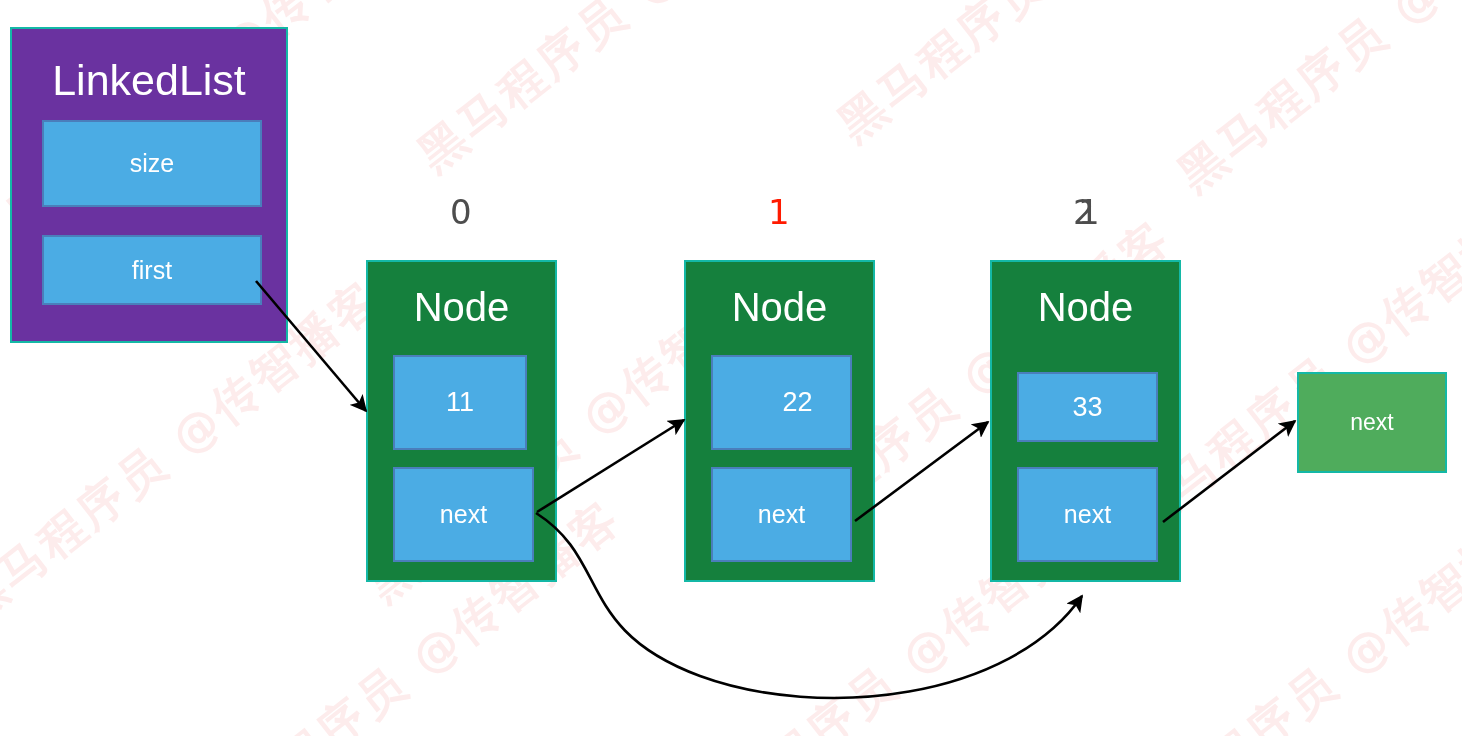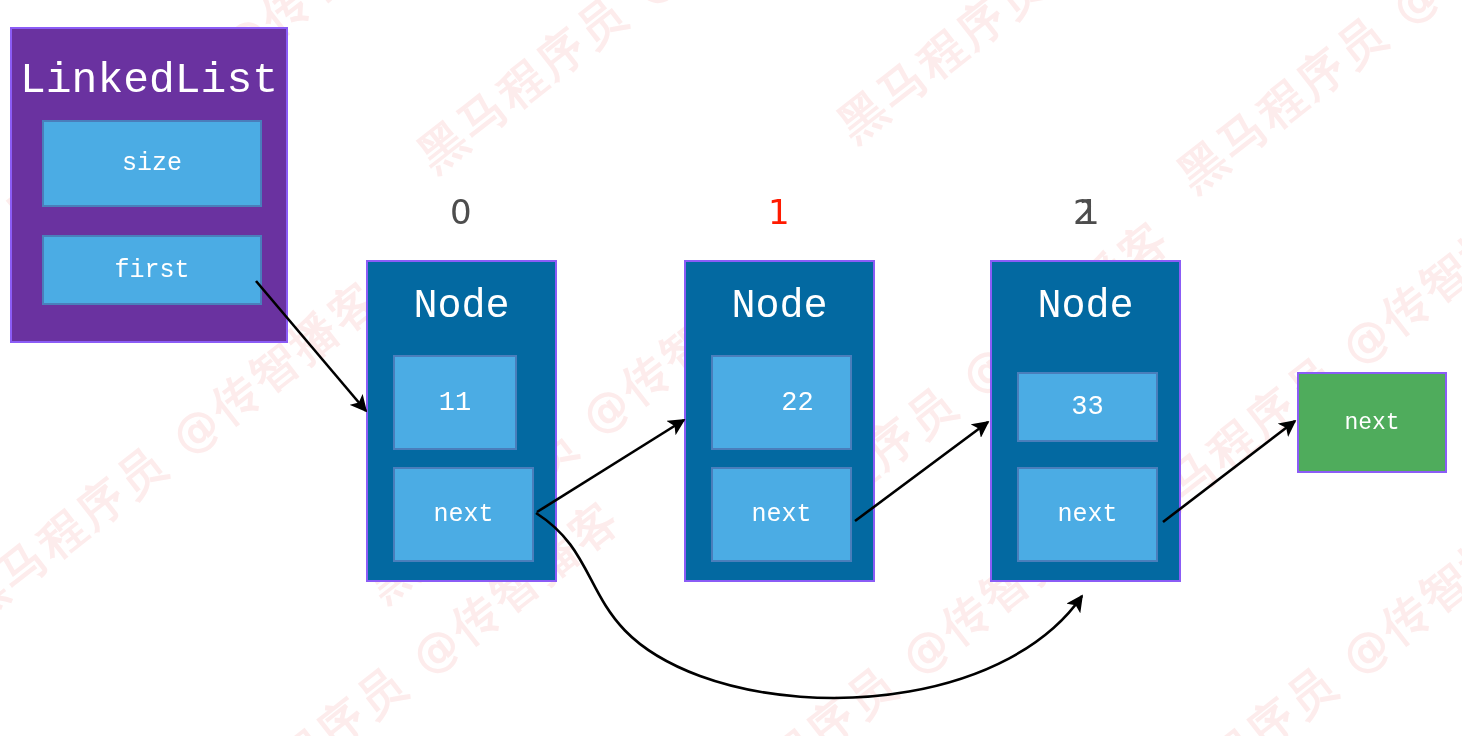--- a/index.html
+++ b/index.html
@@ -36,29 +36,28 @@
     transform: rotate(-38deg);
     font-family: "DejaVu Sans", sans-serif;
     letter-spacing: 4px;
     user-select: none;
   }
 
   
   .box {
     position: absolute;
     box-sizing: border-box;
-    border: 2px solid #8b5cf6;
+    border: 2px solid #14b8a6;
     z-index: 2;
-    font-family: Liberation Mono, monospace;
   }
   .linkedlist-box {
     background: #6a32a0;
   }
   .node-box {
-    background: #0369a1;
+    background: #15803d;
   }
   .null-box {
     background: #4fac5c;
     display: flex;
     align-items: center;
     justify-content: center;
   }
   .field-box {
     position: absolute;
     box-sizing: border-box;
@@ -157,21 +156,21 @@
     </div>
   </div>
 
   <div class="idx idx-gray" style="left:450px; top:192px;">0</div>
   <div class="idx idx-red" style="left:768px; top:192px;">1</div>
   <div class="idx idx-gray" style="left:1073px; top:192px;">2</div>
   <div class="idx-ghost" style="left:1078px; top:192px;">1</div>
 
   <div class="box node-box" style="left:366px; top:260px; width:191px; height:322px;">
     <div class="box-title node-title">Node</div>
-    <div class="field-box node-val" style="left:25px; top:93px; width:124px; height:95px;">
+    <div class="field-box node-val" style="left:25px; top:93px; width:134px; height:95px;">
       <span>11</span>
     </div>
     <div class="field-box field-label" style="left:25px; top:205px; width:141px; height:95px;">
       <span>next</span>
     </div>
   </div>
 
   <div class="box node-box" style="left:684px; top:260px; width:191px; height:322px;">
     <div class="box-title node-title">Node</div>
     <div class="field-box node-val" style="left:25px; top:93px; width:141px; height:95px;padding-left:32px;">

